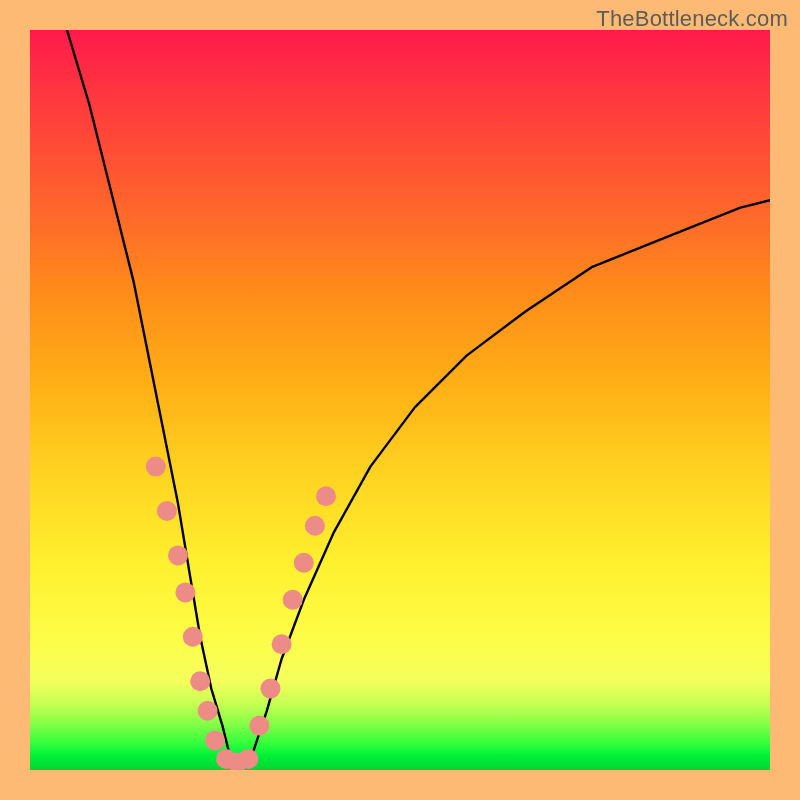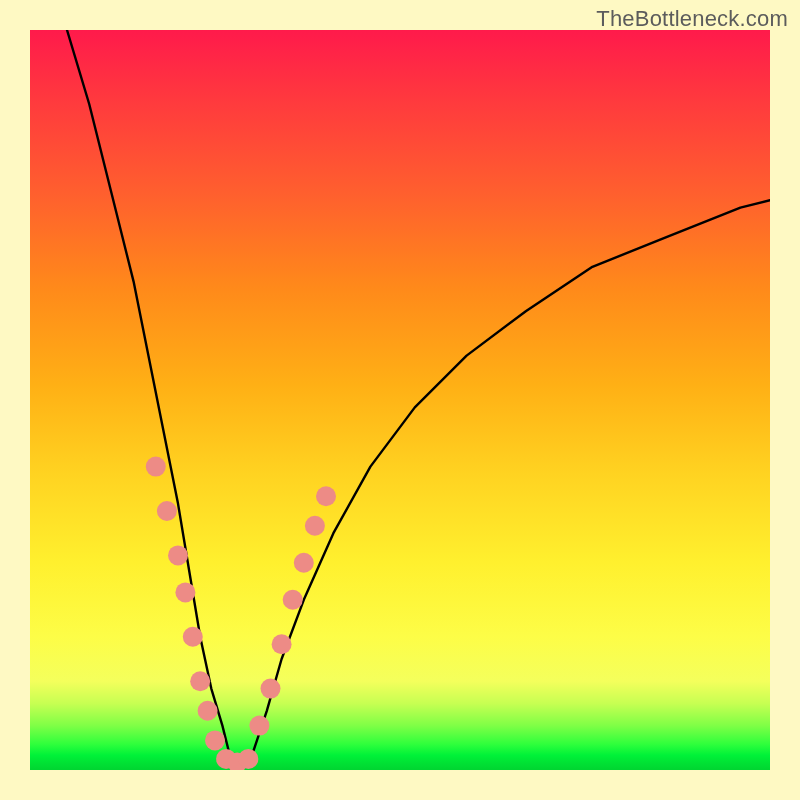--- a/index.html
+++ b/index.html
@@ -8,21 +8,21 @@
     width: 800px;
     height: 800px;
     overflow: hidden;
     background: #000;
     font-family: Arial, Helvetica, sans-serif;
   }
   .frame {
     position: relative;
     width: 800px;
     height: 800px;
-    background: #fef9c3;
+    background: #fdba74;
   }
   .plot-area {
     position: absolute;
     left: 30px;
     top: 30px;
     width: 740px;
     height: 740px;
     overflow: hidden;
   }
   .gradient {

